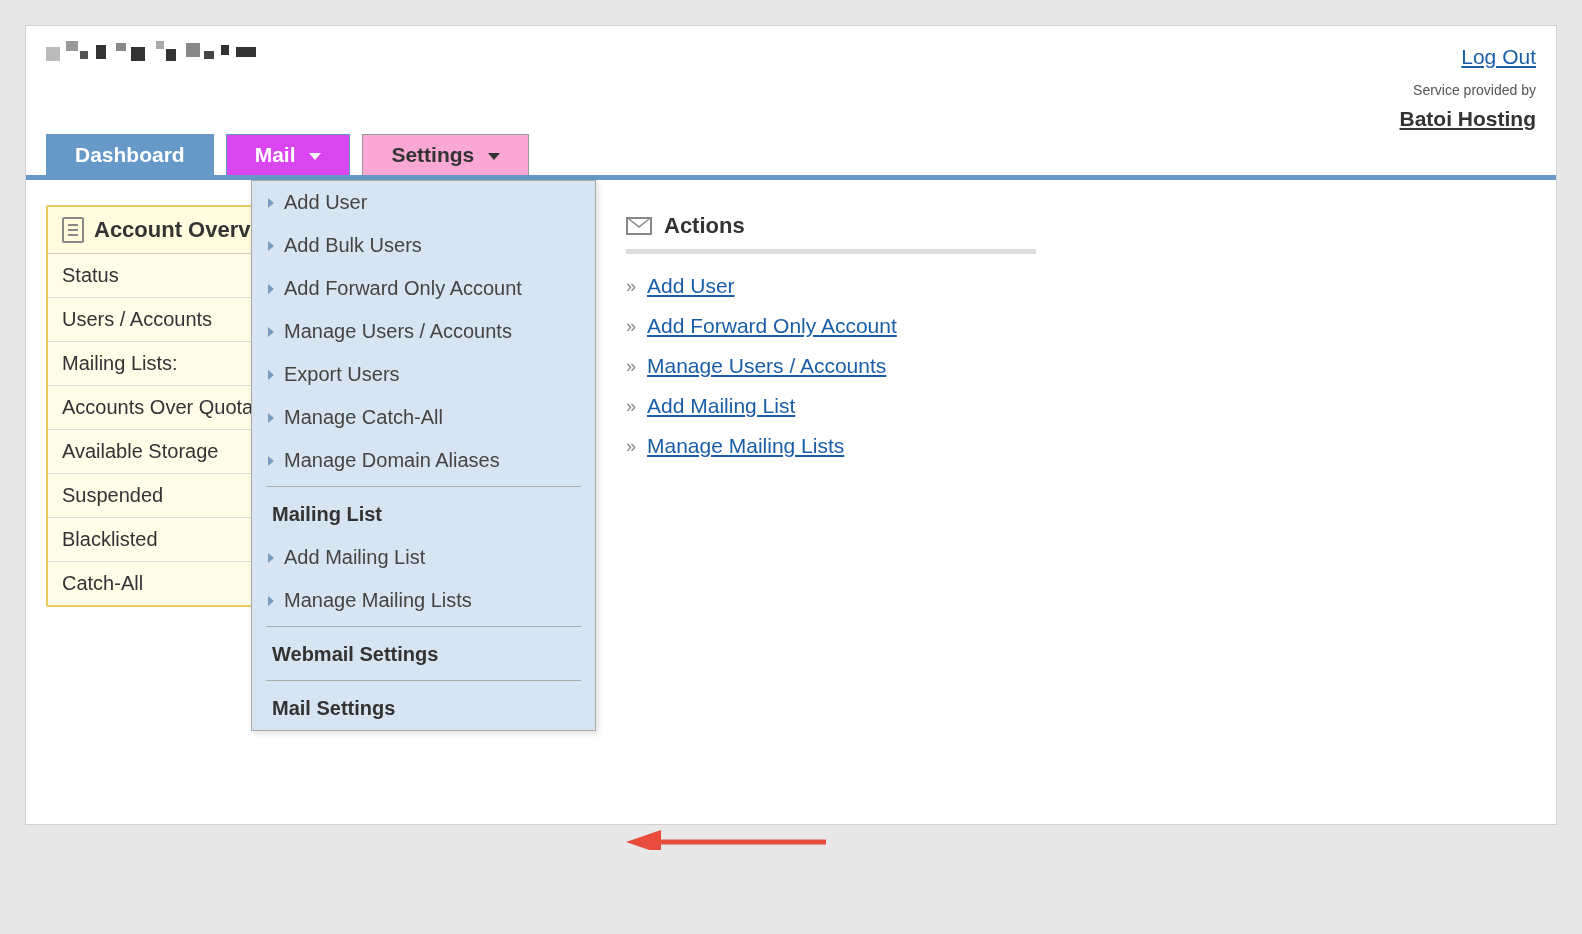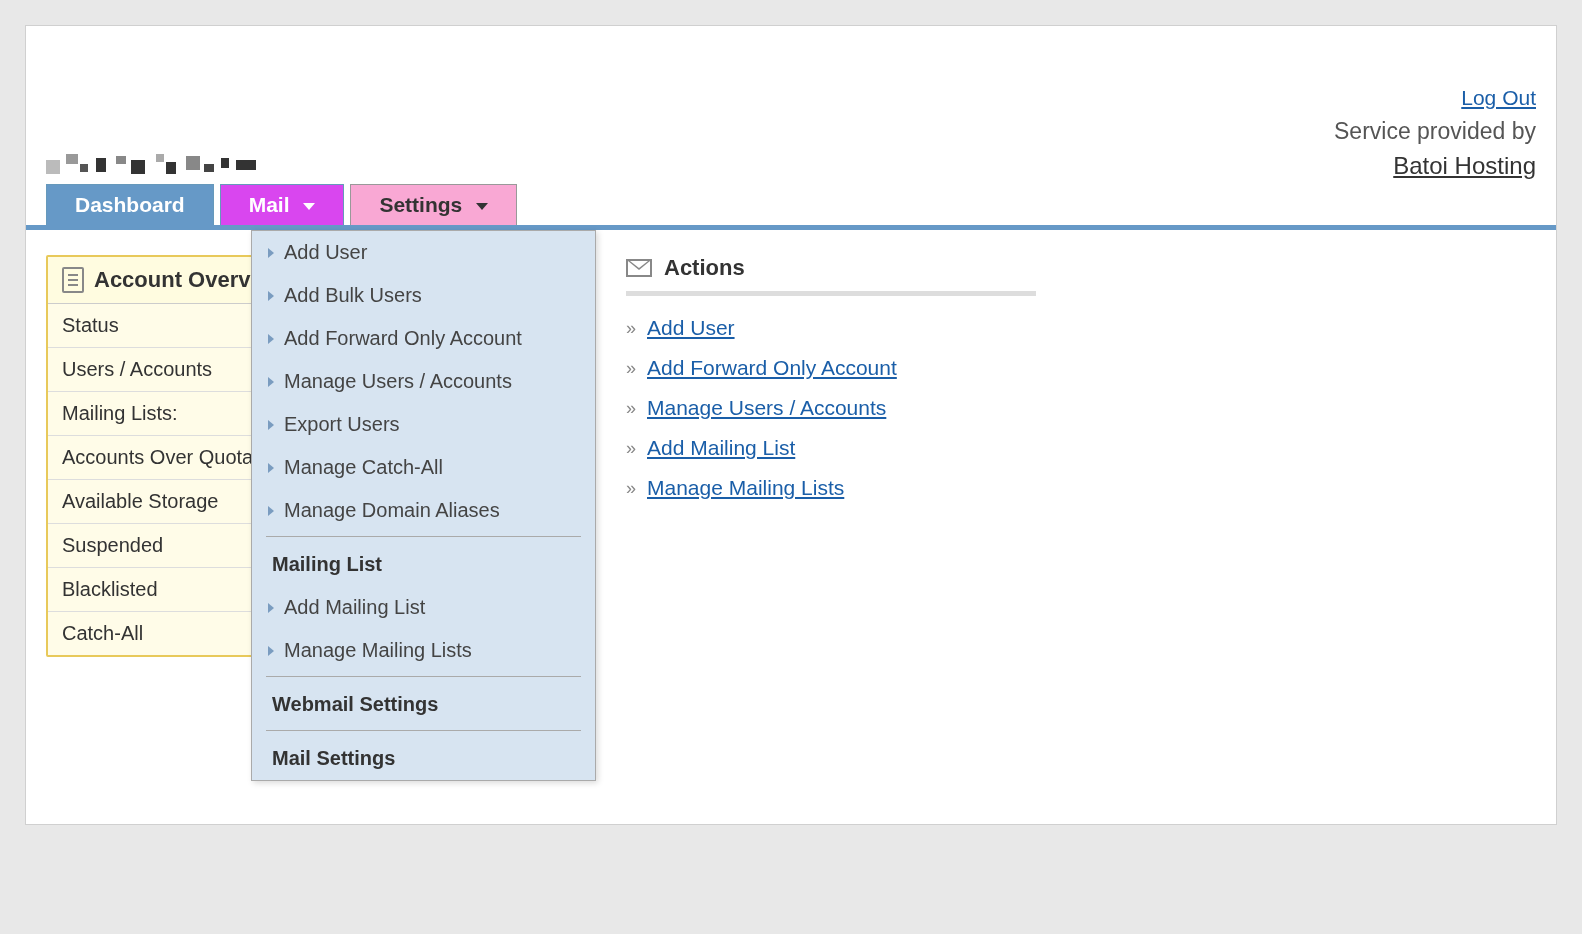--- a/index.html
+++ b/index.html
@@ -16,22 +16,21 @@
       background: #fff;
       border: 1px solid #d0d0d0;
       width: 100%;
       min-height: 800px;
       position: relative;
     }
     .header {
       padding: 15px 20px 0 20px;
       display: flex;
       justify-content: space-between;
-      align-items: flex-end;
-      margin-top: 41px;
+      align-items: flex-start;
     }
     .logo-area {
       width: 220px;
       height: 30px;
       position: relative;
     }
     .logo-pixel {
       position: absolute;
       background: #333;
     }
@@ -41,32 +40,32 @@
       color: #444;
       line-height: 1.5;
     }
     .logout-link {
       color: #1a5ea8;
       text-decoration: underline;
       font-size: 21px;
     }
     .service-provided {
       color: #555;
-      font-size: 23px;
+      font-size: 14px;
     }
     .hosting-link {
       color: #333;
-      font-weight: normal;
+      font-weight: bold;
       text-decoration: underline;
-      font-size: 24px;
+      font-size: 21px;
       padding-left: 48px;
     }
     .tabs {
       display: flex;
-      gap: 6px;
+      gap: 12px;
       padding: 0 20px;
       margin-top: 0;
       position: relative;
     }
     .tab {
       padding: 8px 28px;
       font-size: 21px;
       font-weight: bold;
       cursor: pointer;
       border: 1px solid #6699bb;
@@ -202,20 +201,21 @@
       flex: 1;
       padding-left: 80px;
     }
     .actions-header {
       display: flex;
       align-items: center;
       gap: 12px;
       padding-bottom: 10px;
       border-bottom: 5px solid #ddd;
       width: 410px;
+      margin-top: 8px;
     }
     .mail-icon {
       width: 26px;
       height: 18px;
       border: 2px solid #888;
       position: relative;
     }
     .mail-icon::before {
       content: '';
       position: absolute;

